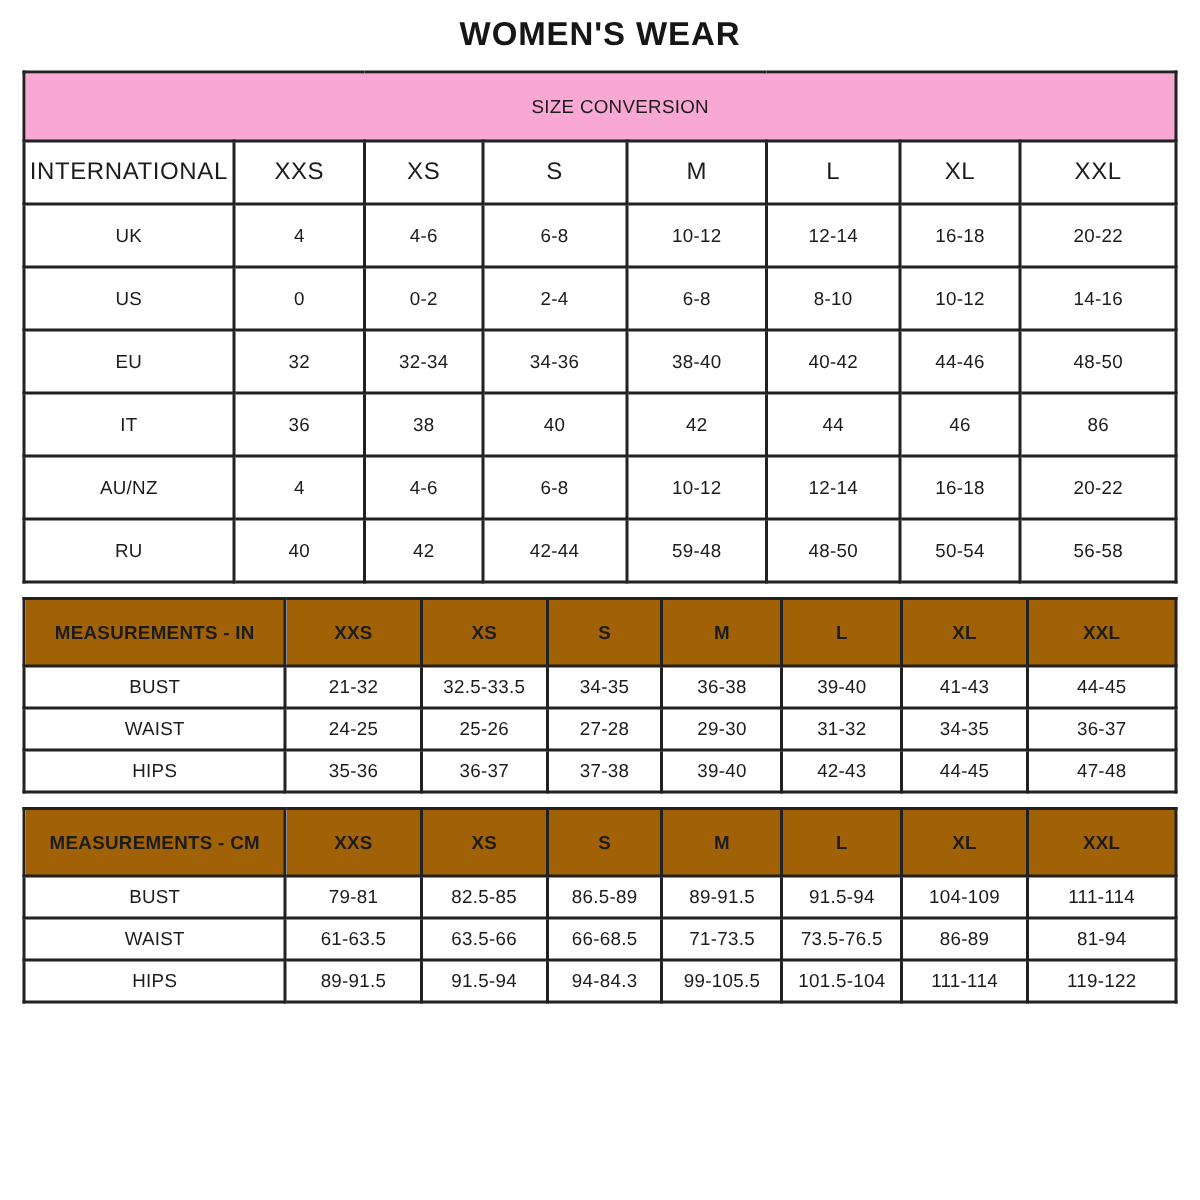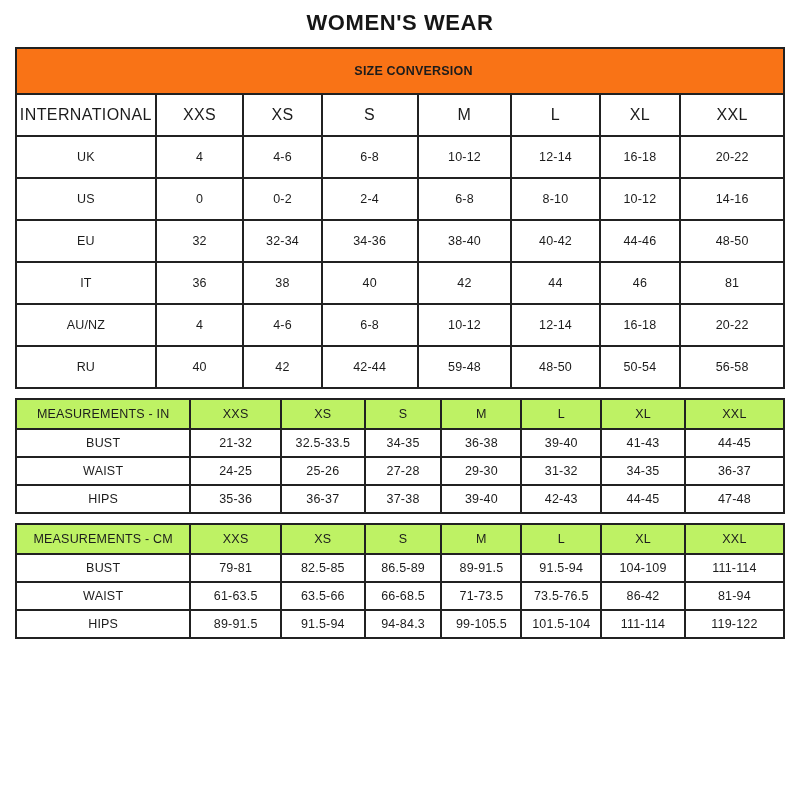--- a/index.html
+++ b/index.html
@@ -29,33 +29,33 @@
     border: 2px solid #212121;
     text-align: center;
     vertical-align: middle;
     font-size: 12.5px;
     letter-spacing: 0.2px;
     overflow: hidden;
     white-space: nowrap;
   }
   
   td.band {
-    background: #f97316;
-    font-weight: 700;
+    background: #f9a8d4;
+    font-weight: 400;
     font-size: 13.5px;
     letter-spacing: 0.4px;
     height: 46px;
     padding-left: 28px;
   }
   td.ghdr {
-    background: #bef264;
-    font-weight: 400;
+    background: #a16207;
+    font-weight: 700;
     font-size: 13px;
     letter-spacing: 0.3px;
-    height: 30px;
+    height: 45px;
   }
   
   table.conv td.cell { height: 42px; }
   table.conv tr.intl td { font-size: 16px; letter-spacing: 0.4px; }
   
   table.meas td.cell { height: 28px; }
   td.rowlabel { font-size: 13px; letter-spacing: 0.4px; margin-left: 24px; }
 </style>
 </head>
 <body>
@@ -120,21 +120,21 @@
       <td class="cell">48-50</td>
     </tr>
     <tr>
       <td class="cell rowlabel">IT</td>
       <td class="cell">36</td>
       <td class="cell">38</td>
       <td class="cell">40</td>
       <td class="cell">42</td>
       <td class="cell">44</td>
       <td class="cell">46</td>
-      <td class="cell">81</td>
+      <td class="cell">86</td>
     </tr>
     <tr>
       <td class="cell rowlabel">AU/NZ</td>
       <td class="cell">4</td>
       <td class="cell">4-6</td>
       <td class="cell">6-8</td>
       <td class="cell">10-12</td>
       <td class="cell">12-14</td>
       <td class="cell">16-18</td>
       <td class="cell">20-22</td>
@@ -239,21 +239,21 @@
       <td class="cell">104-109</td>
       <td class="cell">111-114</td>
     </tr>
     <tr>
       <td class="cell rowlabel">WAIST</td>
       <td class="cell">61-63.5</td>
       <td class="cell">63.5-66</td>
       <td class="cell">66-68.5</td>
       <td class="cell">71-73.5</td>
       <td class="cell">73.5-76.5</td>
-      <td class="cell">86-42</td>
+      <td class="cell">86-89</td>
       <td class="cell">81-94</td>
     </tr>
     <tr>
       <td class="cell rowlabel">HIPS</td>
       <td class="cell">89-91.5</td>
       <td class="cell">91.5-94</td>
       <td class="cell">94-84.3</td>
       <td class="cell">99-105.5</td>
       <td class="cell">101.5-104</td>
       <td class="cell">111-114</td>

